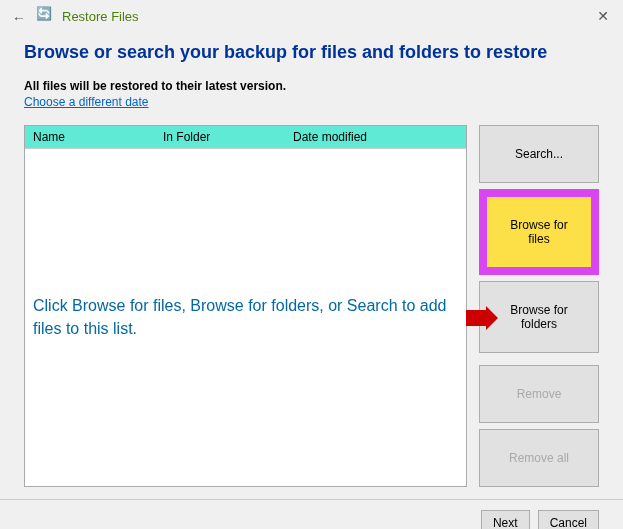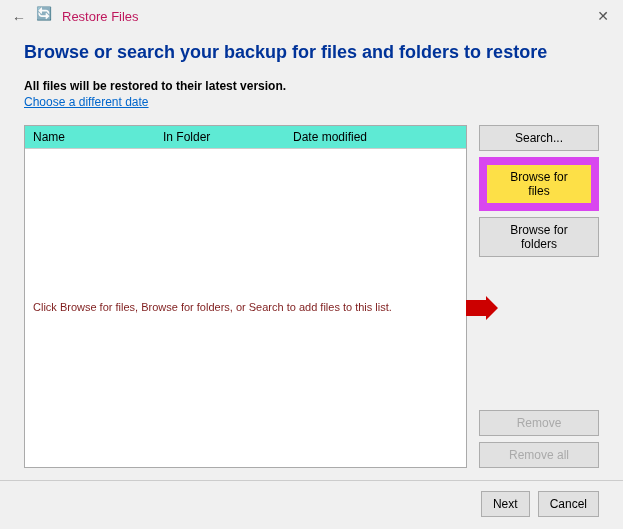--- a/index.html
+++ b/index.html
@@ -48,21 +48,21 @@
     }
 
     .window-icon {
       width: 20px;
       height: 20px;
     }
 
     .title-text {
       font-size: 13px;
       font-weight: 400;
-      color: #be185d;
+      color: #4d7c0f;
     }
 
     .close-btn {
       font-size: 14px;
       color: #555;
       cursor: pointer;
       width: 24px;
       height: 20px;
       display: flex;
       align-items: center;
@@ -139,34 +139,34 @@
 
     .file-list-body {
       flex: 1;
       padding: 8px;
       position: relative;
       display: flex;
       align-items: center;
     }
 
     .empty-message {
-      font-size: 11px;
-      color: #7f1d1d;
+      font-size: 16px;
+      color: #0369a1;
       line-height: 1.4;
     }
 
     .buttons-panel {
       display: flex;
       flex-direction: column;
       gap: 6px;
       width: 120px;
     }
 
     .btn {
-      padding: 5px 12px;
+      padding: 21px 12px;
       font-size: 12px;
       font-family: 'Segoe UI', Tahoma, Geneva, Verdana, sans-serif;
       background: #e1e1e1;
       border: 1px solid #adadad;
       cursor: pointer;
       text-align: center;
       color: #000;
     }
 
     .btn-highlighted {

